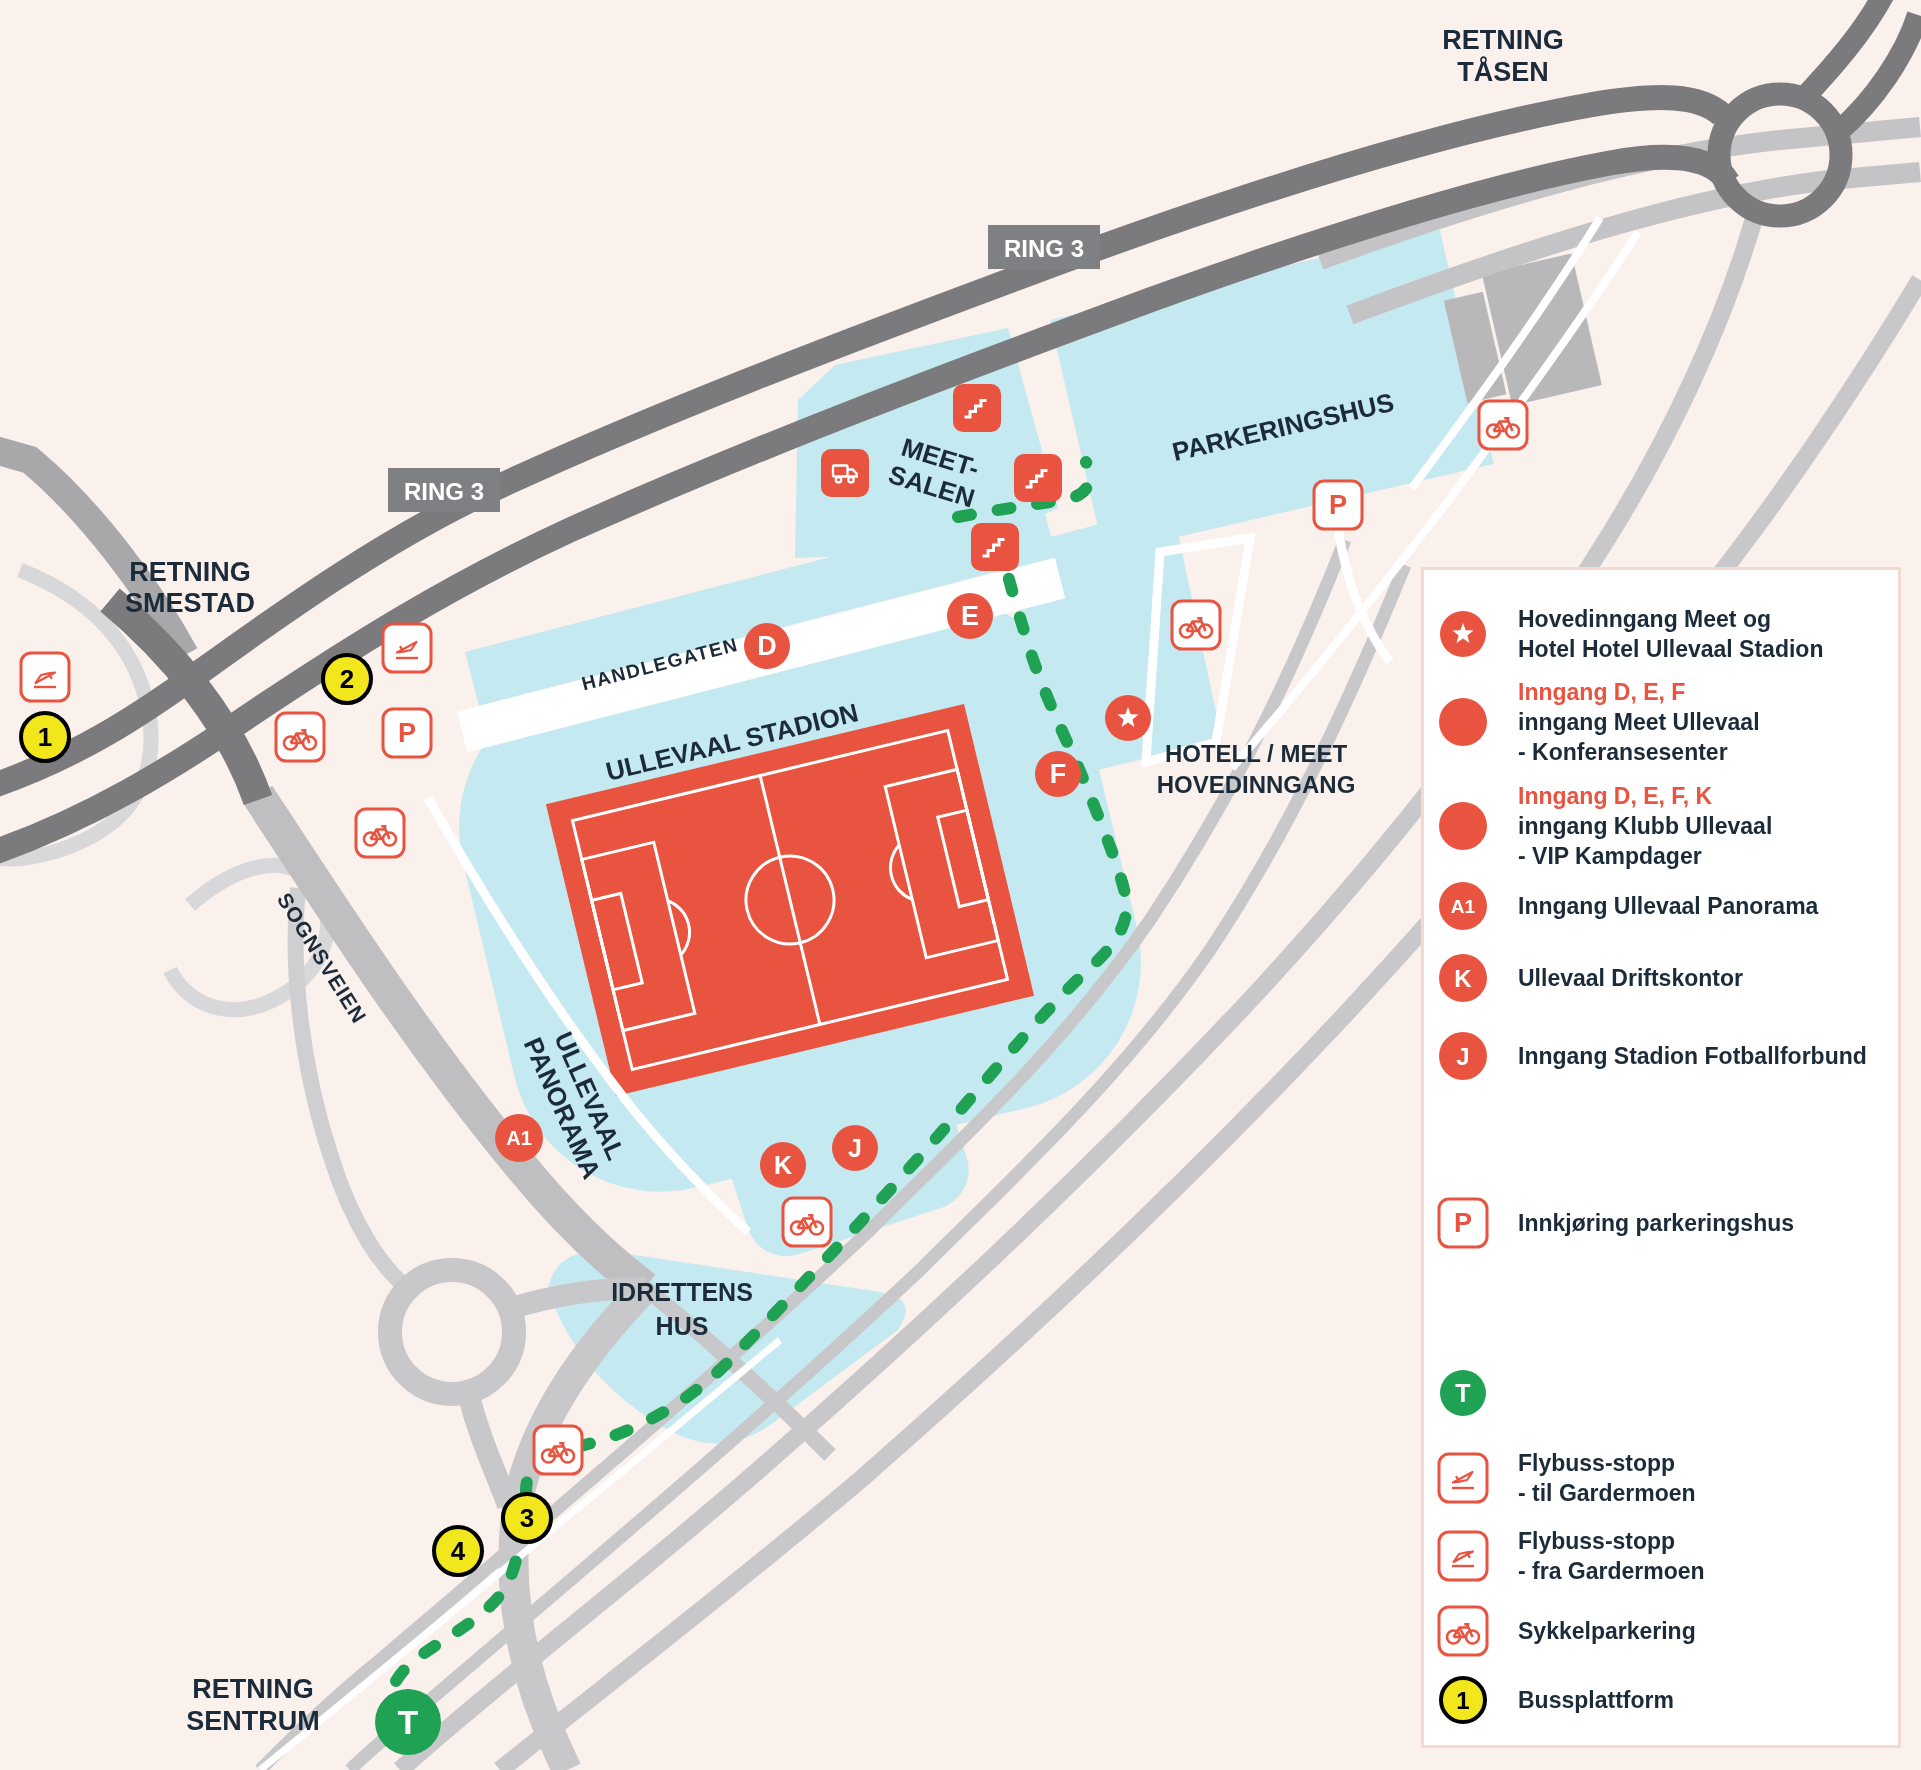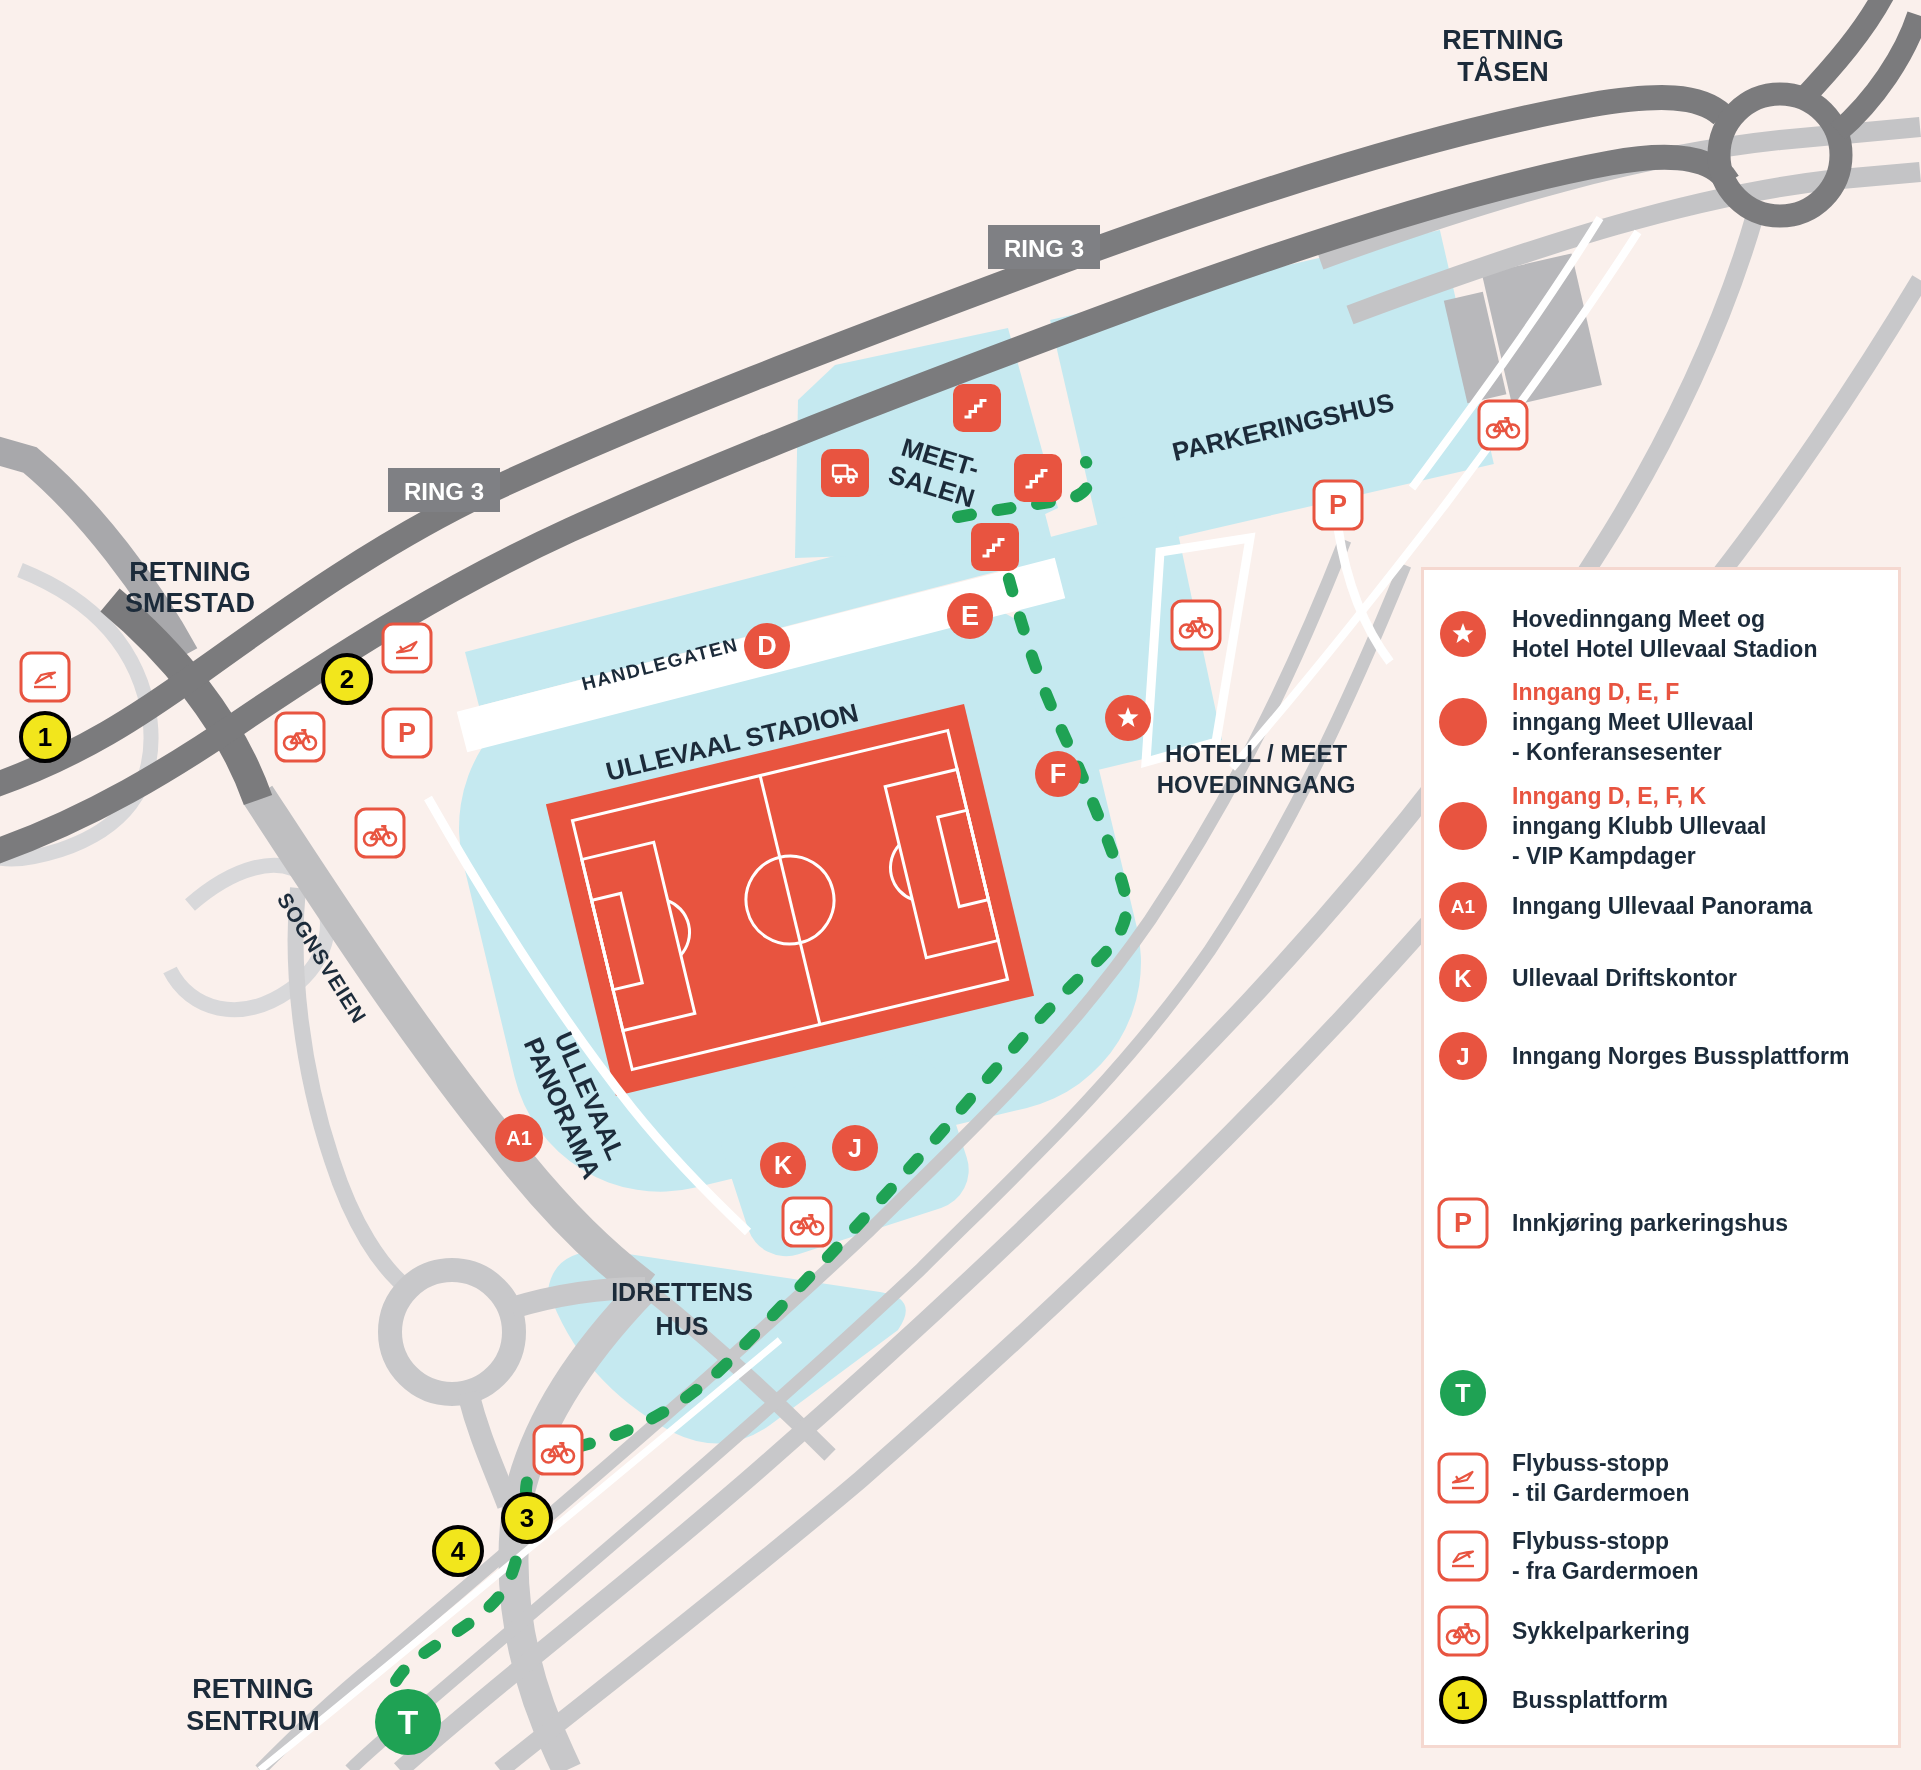--- a/index.html
+++ b/index.html
@@ -6,21 +6,21 @@
   *{box-sizing:border-box;}
   .stage{position:relative;width:1921px;height:1770px;background:#faf0ec;overflow:hidden;
          font-family:"Liberation Sans",sans-serif;font-weight:700;}
   svg text{font-family:"Liberation Sans",sans-serif;font-weight:700;}
   .map-svg{position:absolute;left:0;top:0;}
   
   .legend{position:absolute;left:1421px;top:567px;width:480px;height:1181px;
           background:#ffffff;border:3px solid #f5d8d0;}
   .lrow{position:absolute;left:12px;right:8px;display:flex;align-items:center;transform:translateY(-50%);}
   .licon{flex:0 0 54px;}
-  .ltext{margin-left:22px;font-size:23px;line-height:30px;color:#1c2b3a;font-weight:700;}
+  .ltext{margin-left:28px;font-size:23px;line-height:30px;color:#1c2b3a;font-weight:700;}
   .ltext .red{color:#e85440;}
 </style>
 </head>
 <body>
 
 <div class="stage">
 
 <svg class="map-svg" width="1921" height="1770" viewBox="0 0 1921 1770">
   <defs>
     <g id="ic-sq-white">
@@ -312,21 +312,21 @@
           <div>Ullevaal Driftskontor</div>
         </div>
   </div>
 
   <div class="lrow" style="top:486px">
     <svg class="licon" width="54" height="54" viewBox="-27 -27 54 54">
           <circle r="24" fill="#e85440"></circle>
           <text text-anchor="middle" dominant-baseline="central" font-size="24" fill="#ffffff">J</text>
         </svg>
     <div class="ltext">
-          <div>Inngang Norges Bussplattform</div>
+          <div>Inngang Stadion Fotballforbund</div>
         </div>
   </div>
 
 
   <div class="lrow" style="top:653px">
     <svg class="licon" width="54" height="54" viewBox="-27 -27 54 54">
           <use href="#ic-sq-white"></use>
           <text text-anchor="middle" dominant-baseline="central" font-size="27" fill="#e85440">P</text>
         </svg>
     <div class="ltext">

